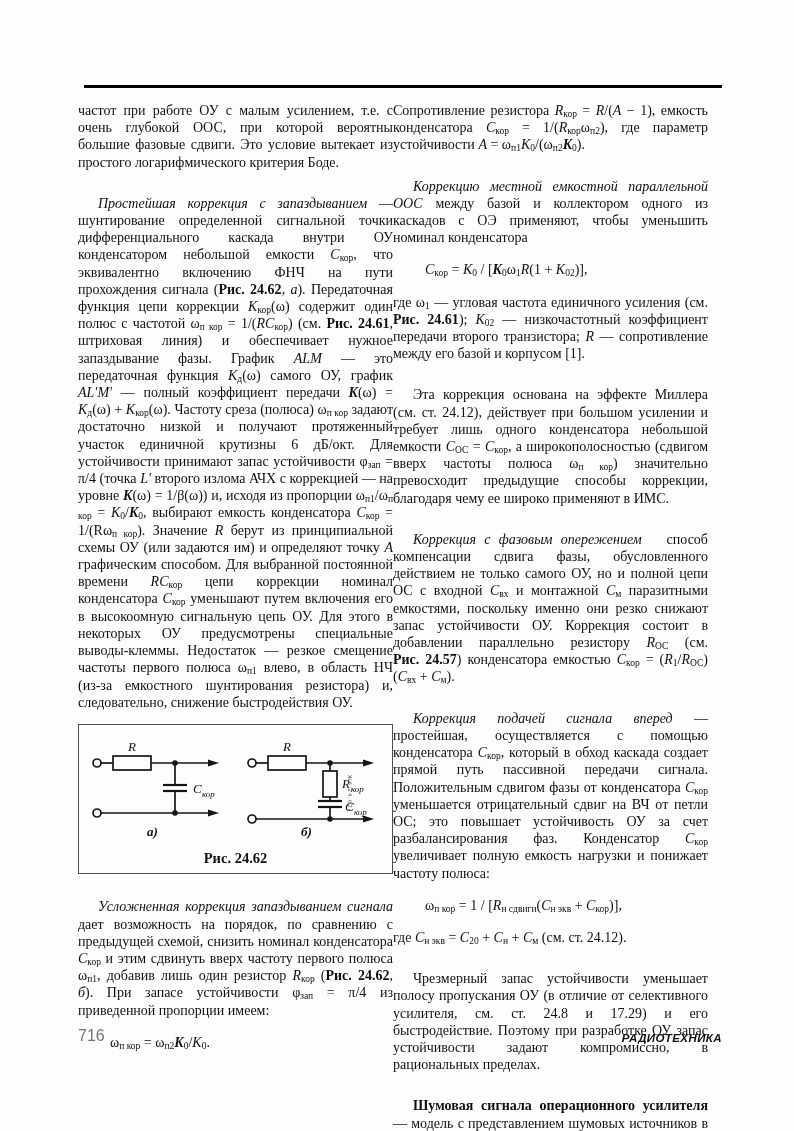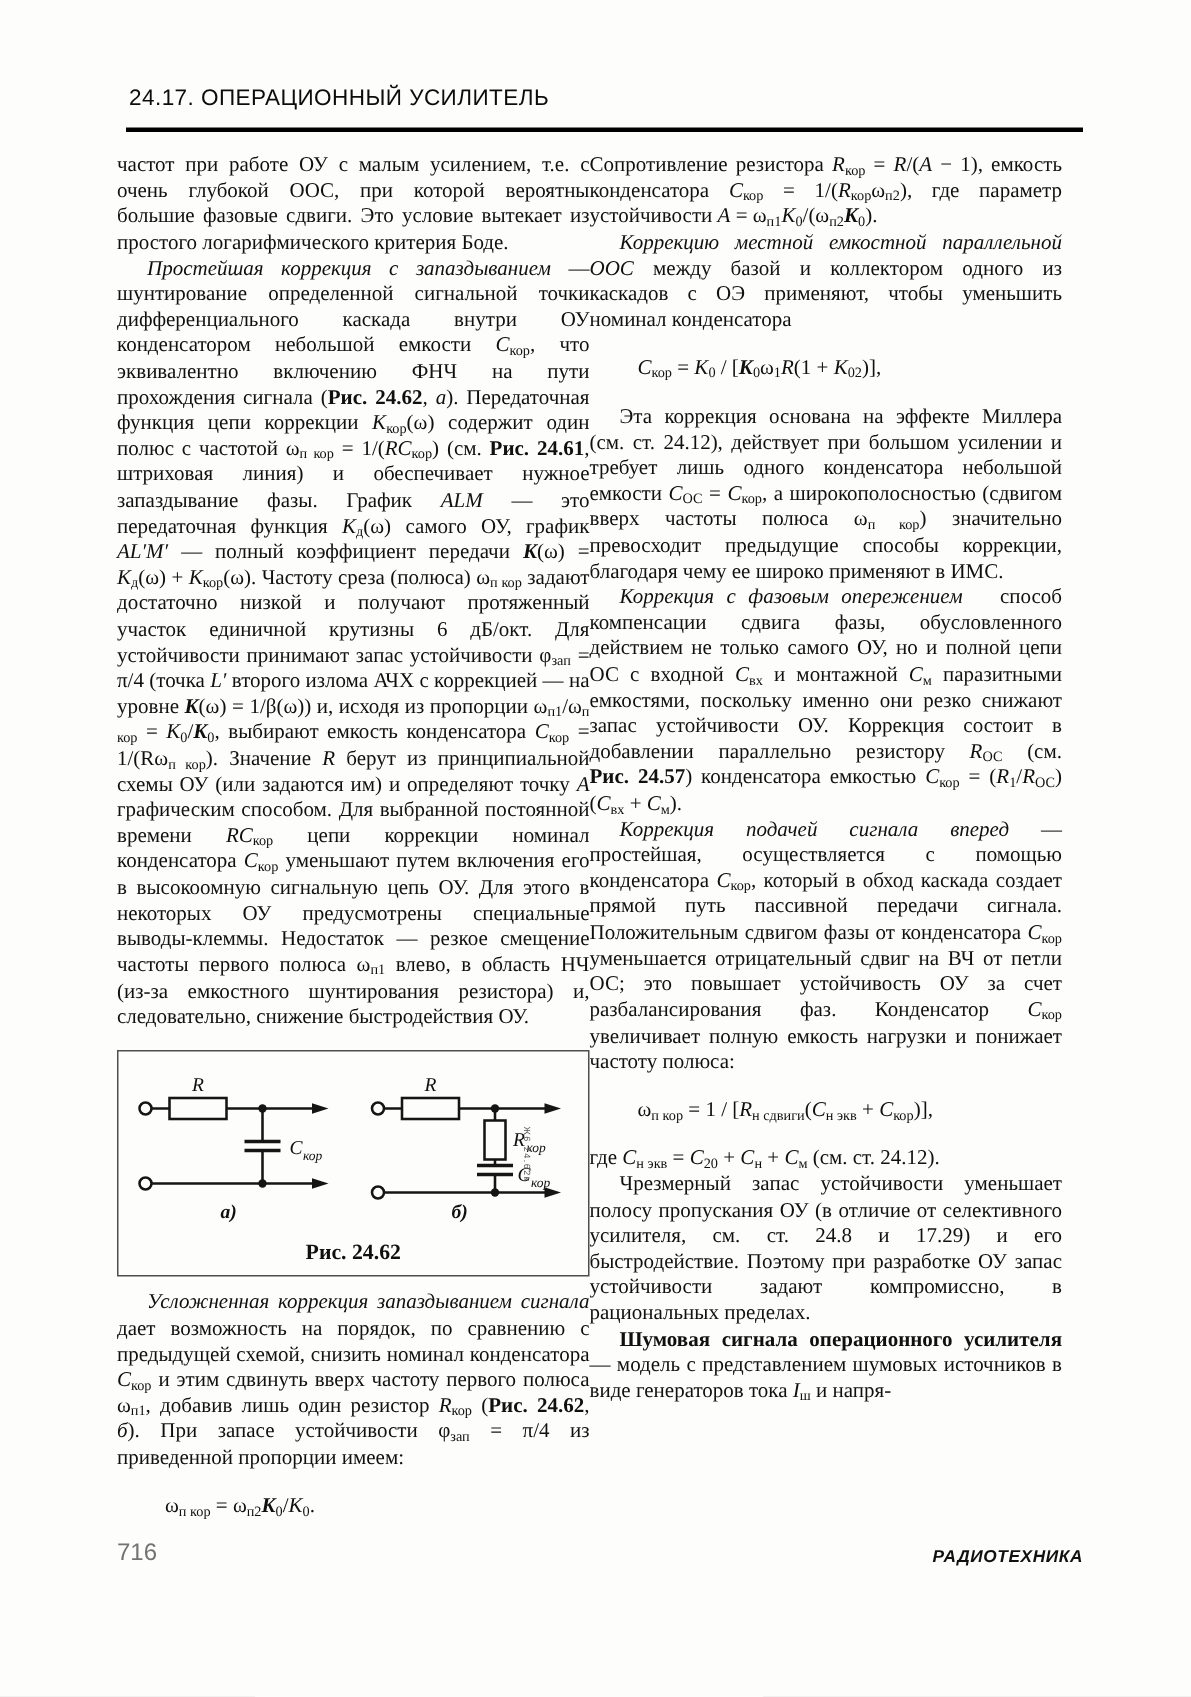--- a/index.html
+++ b/index.html
@@ -6,21 +6,21 @@
   .page{position:relative;width:794px;height:1131px;background:#fdfdfb;overflow:hidden;
         font-family:"Liberation Serif",serif;color:#101010;}
   
   .section-title{position:absolute;left:86px;top:57px;
         font-family:"Liberation Sans",sans-serif;font-size:15px;letter-spacing:.3px;color:#0c0c0c;}
   .header-rule{position:absolute;left:84px;top:85px;width:638px;height:3px;background:#000;}
   
   .columns{position:absolute;left:78px;top:102px;width:646px;display:flex;}
   .col{width:315px;text-align:justify;font-size:14px;line-height:17.2px;}
   .col p{margin:0;}
-  .col p.ind{text-indent:20px;}
+  .col p.ind{text-indent:20px;margin-top:24px;}
   sub{font-size:68%;line-height:0;vertical-align:-0.25em;}
   .formula{margin:15px 0 15px 32px;font-size:14px;}
   
   figure.fig{margin:13px 0 9px 0;border:1px solid #4e4e4e;position:relative;
         padding:8px 4px 6px;background:#fdfdfb;}
   figure.fig figcaption{text-align:center;font-weight:bold;font-size:14.5px;margin-top:3px;}
   .sidemark{position:absolute;right:34px;top:50px;writing-mode:vertical-rl;
         font-family:"Liberation Sans",sans-serif;font-size:6px;color:#555;letter-spacing:1px;}
   svg .wire{stroke:#151515;stroke-width:1.7;fill:none;}
   svg .plate{stroke:#151515;stroke-width:2.2;fill:none;}
@@ -37,21 +37,20 @@
         font-family:"Liberation Sans",sans-serif;font-size:16px;color:#737373;}
   .footer-running{position:absolute;right:72px;top:1032px;
         font-family:"Liberation Sans",sans-serif;font-style:italic;font-weight:bold;
         font-size:11.5px;letter-spacing:.4px;color:#101010;}
 </style>
 </head>
 <body>
 
 <div class="page">
 
-  <div class="section-title">24.17. ОПЕРАЦИОННЫЙ УСИЛИТЕЛЬ</div>
   <div class="header-rule"></div>
 
   <div class="columns">
 
     <section class="col">
       <p>частот при работе ОУ с малым усилением, т.е. с очень глубокой ООС, при которой вероятны большие фазовые сдвиги. Это условие вытекает из простого логарифмического критерия Боде.</p>
       <p class="ind"><i>Простейшая коррекция с запаздыванием</i> — шунтирование определенной сигнальной точки дифференциального каскада внутри ОУ конденсатором небольшой емкости <i>C</i><sub>кор</sub>, что эквивалентно включению ФНЧ на пути прохождения сигнала (<b>Рис.&nbsp;24.62</b>, <i>а</i>). Передаточная функция цепи коррекции <i>K</i><sub>кор</sub>(ω) содержит один полюс с частотой ω<sub>п кор</sub> = 1/(<i>RC</i><sub>кор</sub>) (см. <b>Рис.&nbsp;24.61</b>, штриховая линия) и обеспечивает нужное запаздывание фазы. График <i>ALM</i> — это передаточная функция <i>K</i><sub>д</sub>(ω) самого ОУ, график <i>AL′M′</i> — полный коэффициент передачи <b><i>K</i></b>(ω) = <i>K</i><sub>д</sub>(ω) + <i>K</i><sub>кор</sub>(ω). Частоту среза (полюса) ω<sub>п кор</sub> задают достаточно низкой и получают протяженный участок единичной крутизны 6 дБ/окт. Для устойчивости принимают запас устойчивости φ<sub>зап</sub> = π/4 (точка <i>L′</i> второго излома АЧХ с коррекцией — на уровне <b><i>K</i></b>(ω) = 1/β(ω)) и, исходя из пропорции ω<sub>п1</sub>/ω<sub>п кор</sub> = <i>K</i><sub>0</sub>/<b><i>K</i></b><sub>0</sub>, выбирают емкость конденсатора <i>C</i><sub>кор</sub> = 1/(Rω<sub>п кор</sub>). Значение <i>R</i> берут из принципиальной схемы ОУ (или задаются им) и определяют точку <i>A</i> графическим способом. Для выбранной постоянной времени <i>RC</i><sub>кор</sub> цепи коррекции номинал конденсатора <i>C</i><sub>кор</sub> уменьшают путем включения его в высокоомную сигнальную цепь ОУ. Для этого в некоторых ОУ предусмотрены специальные выводы-клеммы. Недостаток — резкое смещение частоты первого полюса ω<sub>п1</sub> влево, в область НЧ (из-за емкостного шунтирования резистора) и, следовательно, снижение быстродействия ОУ.</p>
 
       <figure class="fig">
         <svg width="306" height="110" viewBox="0 0 306 110">
@@ -107,20 +106,21 @@
       </figure>
 
       <p class="ind"><i>Усложненная коррекция запаздыванием сигнала</i> дает возможность на порядок, по сравнению с предыдущей схемой, снизить номинал конденсатора <i>C</i><sub>кор</sub> и этим сдвинуть вверх частоту первого полюса ω<sub>п1</sub>, добавив лишь один резистор <i>R</i><sub>кор</sub> (<b>Рис.&nbsp;24.62</b>, <i>б</i>). При запасе устойчивости φ<sub>зап</sub> = π/4 из приведенной пропорции имеем:</p>
       <div class="formula">ω<sub>п кор</sub> = ω<sub>п2</sub><b><i>K</i></b><sub>0</sub>/<i>K</i><sub>0</sub>.</div>
     </section>
 
     <section class="col">
       <p>Сопротивление резистора <i>R</i><sub>кор</sub> = <i>R</i>/(<i>A</i> − 1), емкость конденсатора <i>C</i><sub>кор</sub> = 1/(<i>R</i><sub>кор</sub>ω<sub>п2</sub>), где параметр устойчивости <i>A</i> = ω<sub>п1</sub><i>K</i><sub>0</sub>/(ω<sub>п2</sub><b><i>K</i></b><sub>0</sub>).</p>
       <p class="ind"><i>Коррекцию местной емкостной параллельной ООС</i> между базой и коллектором одного из каскадов с ОЭ применяют, чтобы уменьшить номинал конденсатора</p>
       <div class="formula"><i>C</i><sub>кор</sub> = <i>K</i><sub>0</sub> / [<b><i>K</i></b><sub>0</sub>ω<sub>1</sub><i>R</i>(1 + <i>K</i><sub>02</sub>)],</div>
+      <p>где ω<sub>1</sub> — угловая частота единичного усиления (см. <b>Рис.&nbsp;24.61</b>); <i>K</i><sub>02</sub> — низкочастотный коэффициент передачи второго транзистора; <i>R</i> — сопротивление между его базой и корпусом [1].</p>
       <p class="ind">Эта коррекция основана на эффекте Миллера (см. ст. 24.12), действует при большом усилении и требует лишь одного конденсатора небольшой емкости <i>C</i><sub>ОС</sub> = <i>C</i><sub>кор</sub>, а широкополосностью (сдвигом вверх частоты полюса ω<sub>п кор</sub>) значительно превосходит предыдущие способы коррекции, благодаря чему ее широко применяют в ИМС.</p>
       <p class="ind"><i>Коррекция с фазовым опережением</i>&nbsp;&nbsp;&nbsp;способ компенсации сдвига фазы, обусловленного действием не только самого ОУ, но и полной цепи ОС с входной <i>C</i><sub>вх</sub> и монтажной <i>C</i><sub>м</sub> паразитными емкостями, поскольку именно они резко снижают запас устойчивости ОУ. Коррекция состоит в добавлении параллельно резистору <i>R</i><sub>ОС</sub> (см. <b>Рис.&nbsp;24.57</b>) конденсатора емкостью <i>C</i><sub>кор</sub> = (<i>R</i><sub>1</sub>/<i>R</i><sub>ОС</sub>)(<i>C</i><sub>вх</sub> + <i>C</i><sub>м</sub>).</p>
       <p class="ind"><i>Коррекция подачей сигнала вперед</i> — простейшая, осуществляется с помощью конденсатора <i>C</i><sub>кор</sub>, который в обход каскада создает прямой путь пассивной передачи сигнала. Положительным сдвигом фазы от конденсатора <i>C</i><sub>кор</sub> уменьшается отрицательный сдвиг на ВЧ от петли ОС; это повышает устойчивость ОУ за счет разбалансирования фаз. Конденсатор <i>C</i><sub>кор</sub> увеличивает полную емкость нагрузки и понижает частоту полюса:</p>
       <div class="formula">ω<sub>п кор</sub> = 1 / [<i>R</i><sub>н сдвиги</sub>(<i>C</i><sub>н экв</sub> + <i>C</i><sub>кор</sub>)],</div>
       <p>где <i>C</i><sub>н экв</sub> = <i>C</i><sub>20</sub> + <i>C</i><sub>н</sub> + <i>C</i><sub>м</sub> (см. ст. 24.12).</p>
       <p class="ind">Чрезмерный запас устойчивости уменьшает полосу пропускания ОУ (в отличие от селективного усилителя, см. ст. 24.8 и 17.29) и его быстродействие. Поэтому при разработке ОУ запас устойчивости задают компромиссно, в рациональных пределах.</p>
       <p class="ind"><b>Шумовая сигнала операционного усилителя</b> — модель с представлением шумовых источников в виде генераторов тока <i>I</i><sub>ш</sub> и напря-</p>
     </section>
 
   </div>

